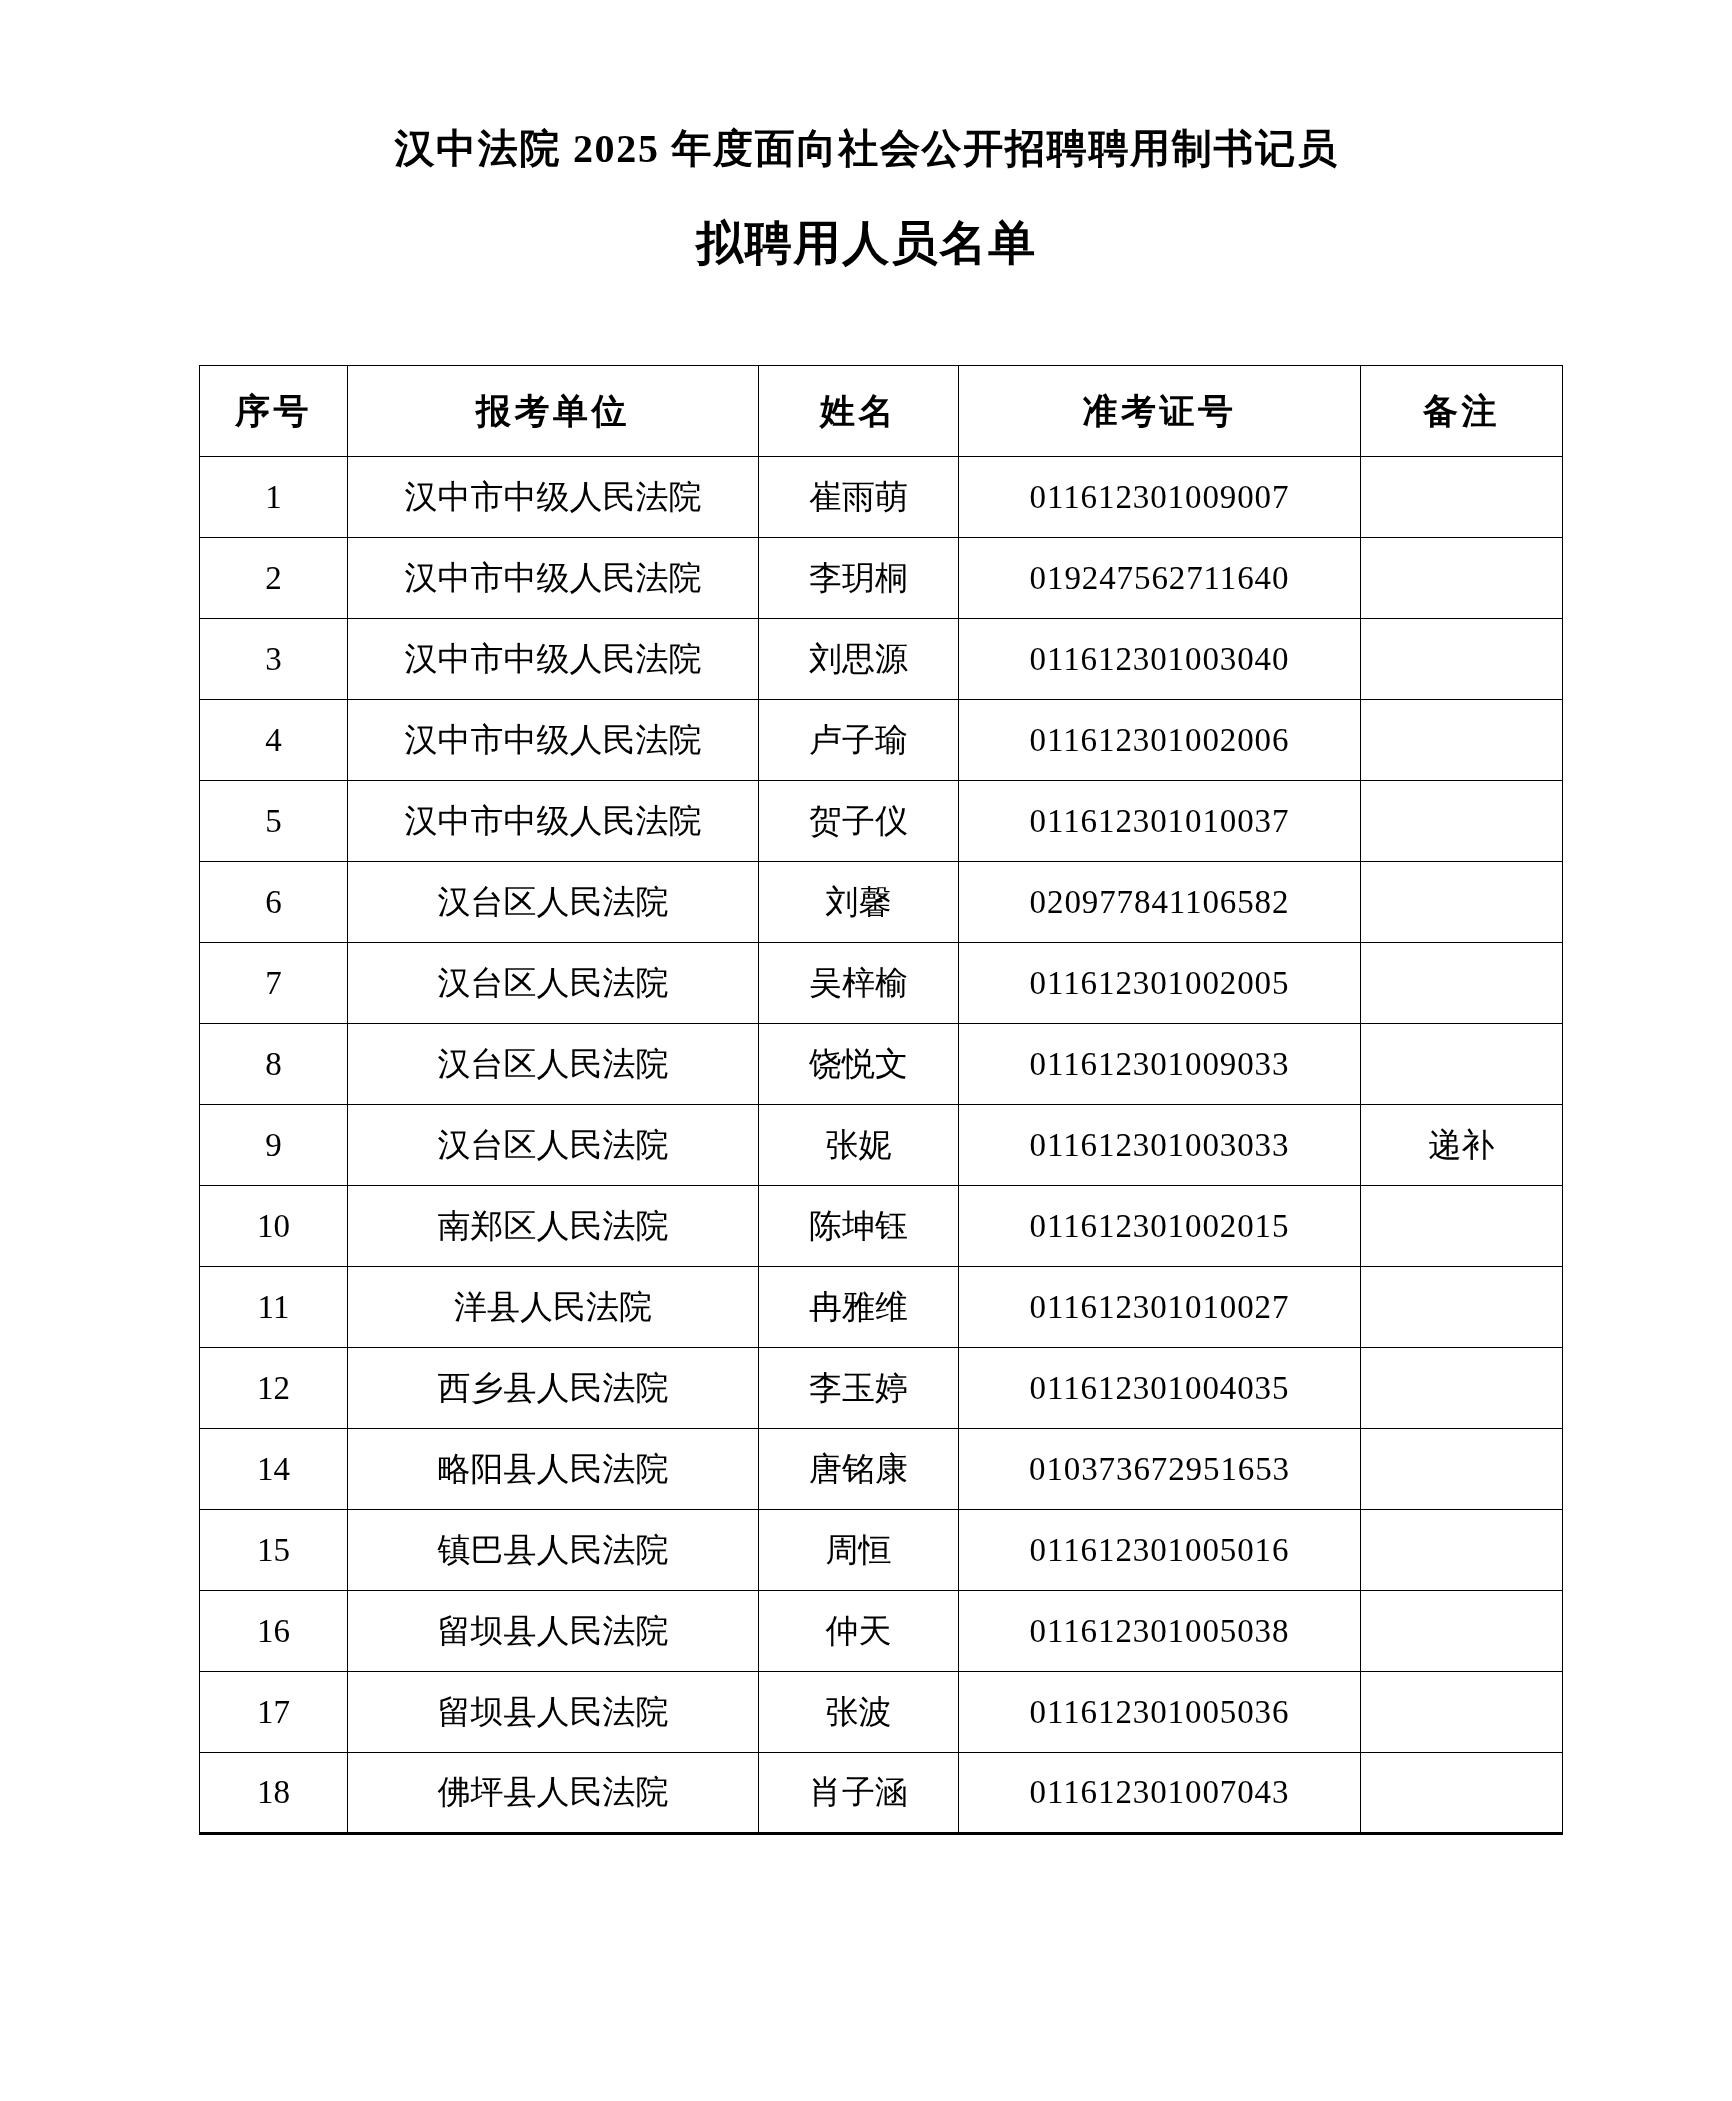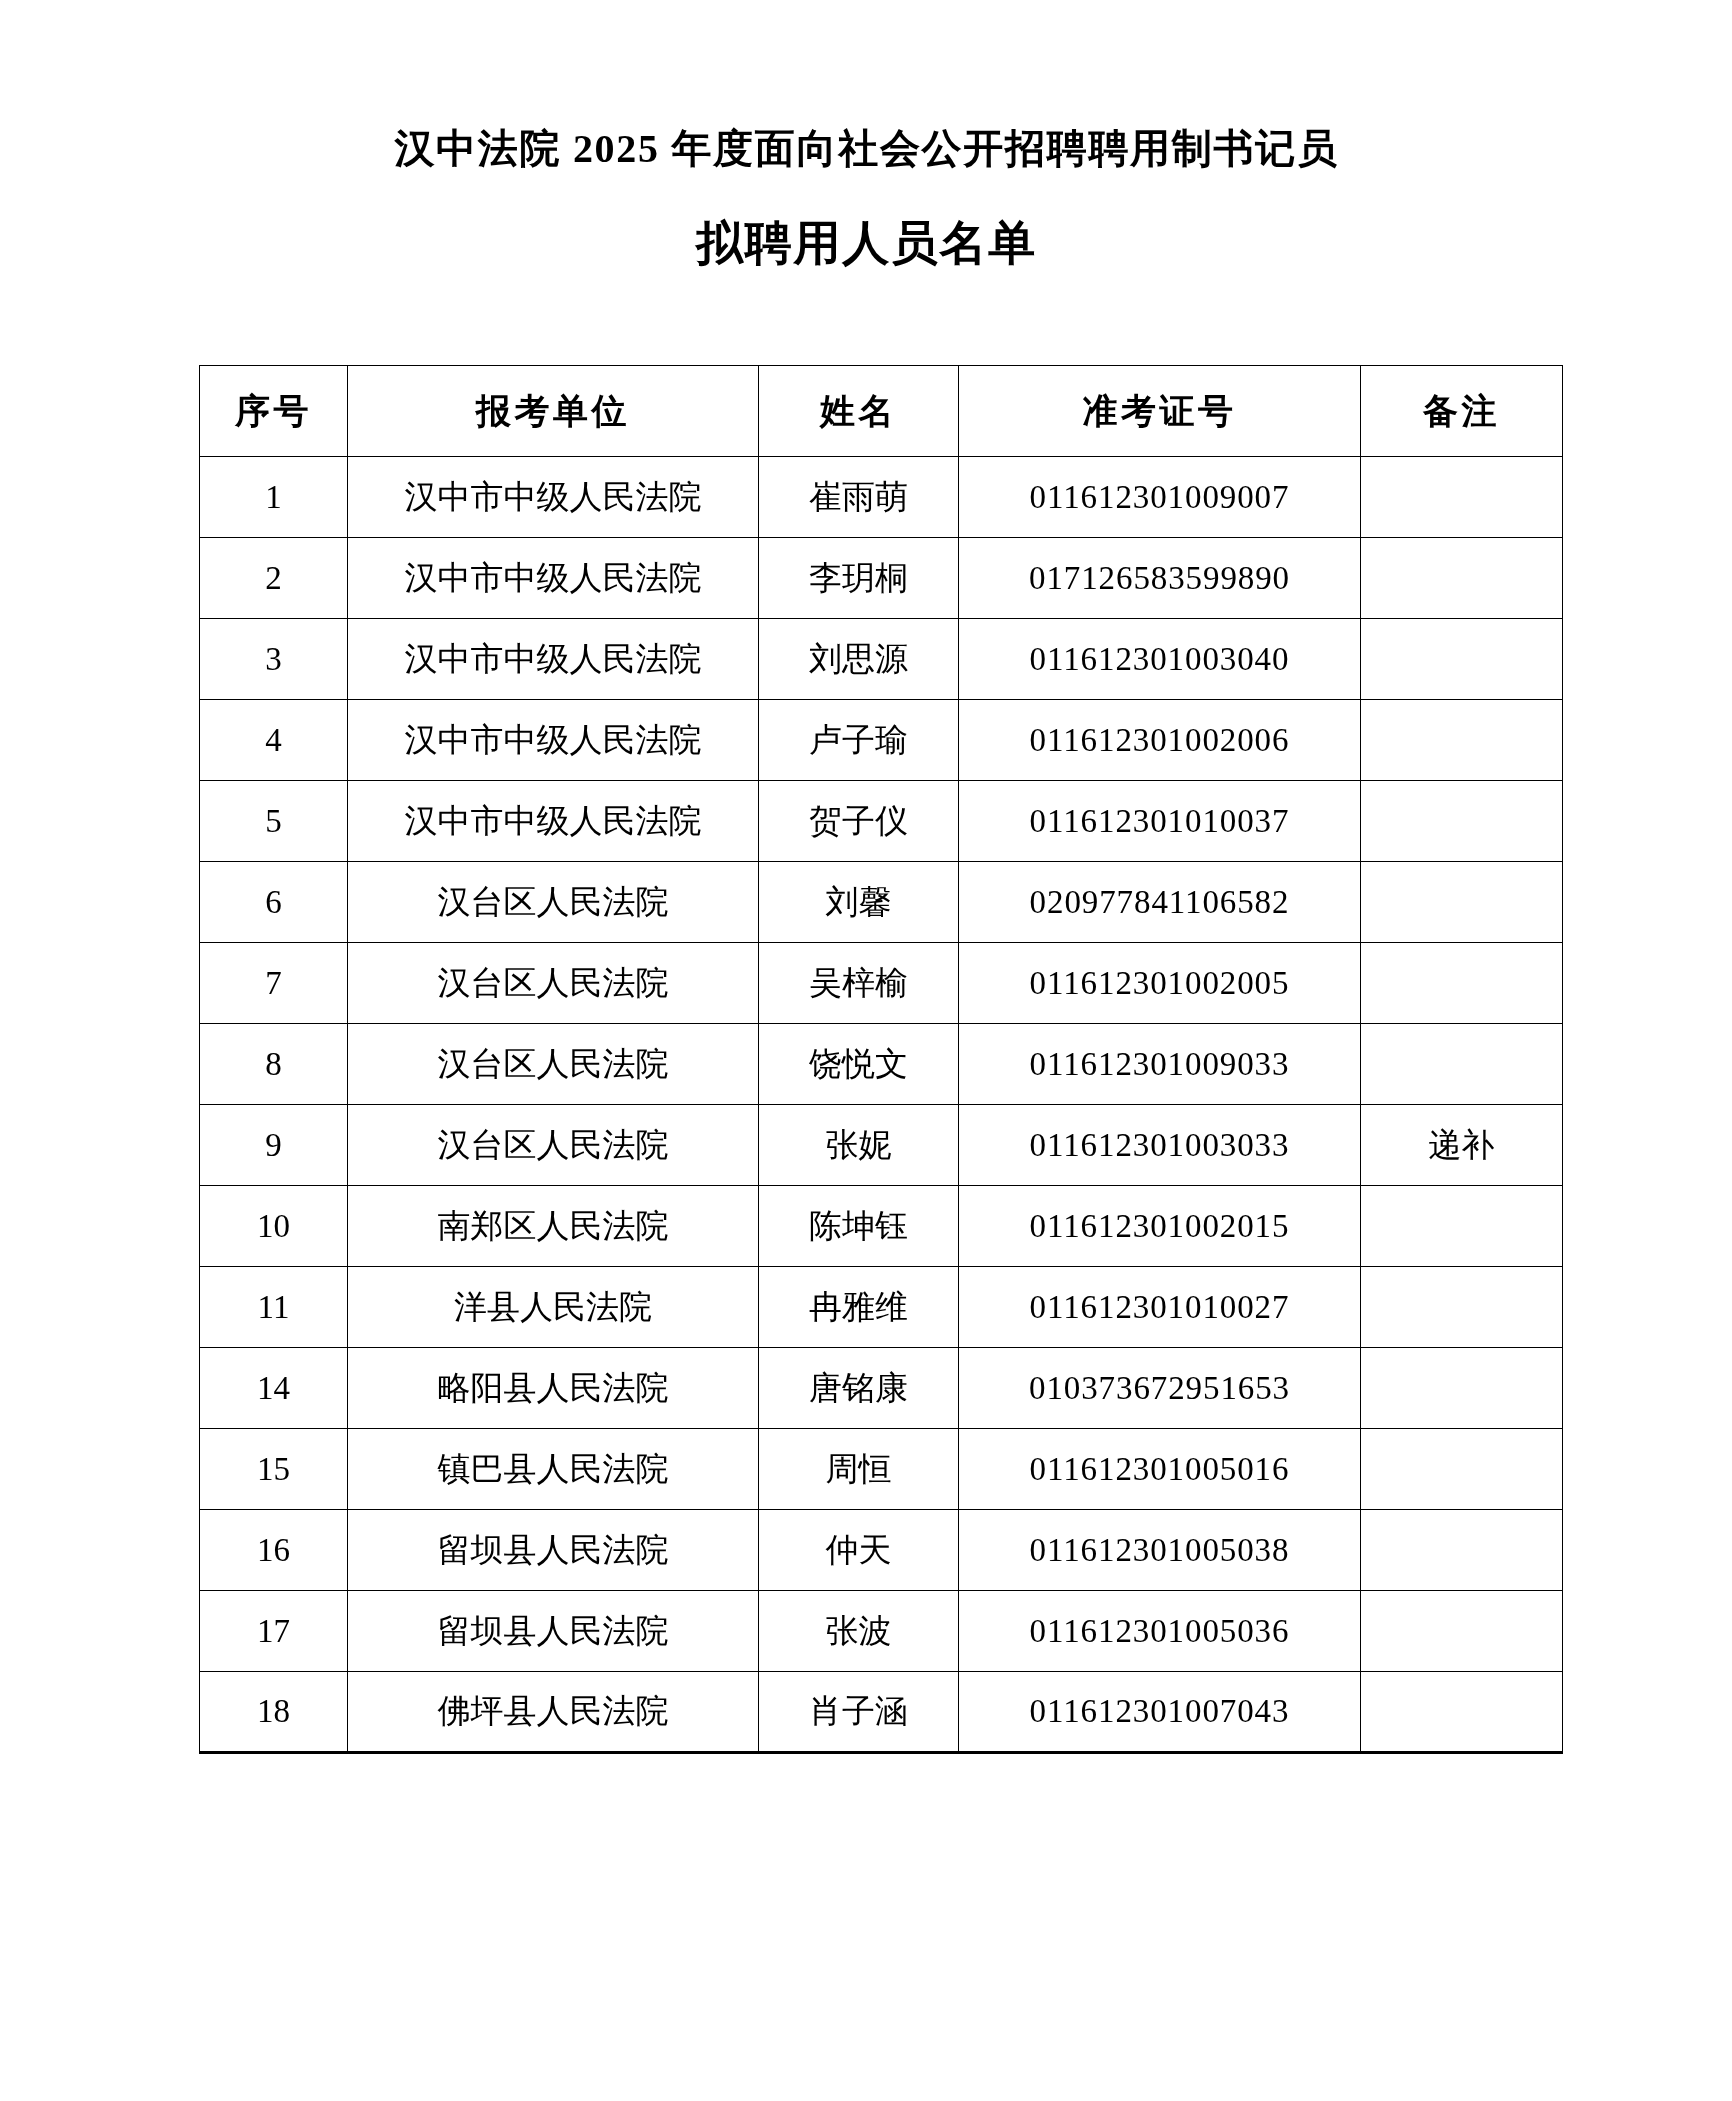--- a/index.html
+++ b/index.html
@@ -94,21 +94,21 @@
           <td class="c0">1</td>
           <td class="c1">汉中市中级人民法院</td>
           <td class="c2">崔雨萌</td>
           <td class="c3">011612301009007</td>
           <td class="c4"></td>
         </tr>
         <tr>
           <td class="c0">2</td>
           <td class="c1">汉中市中级人民法院</td>
           <td class="c2">李玥桐</td>
-          <td class="c3">017126583599890</td>
+          <td class="c3">019247562711640</td>
           <td class="c4"></td>
         </tr>
         <tr>
           <td class="c0">3</td>
           <td class="c1">汉中市中级人民法院</td>
           <td class="c2">刘思源</td>
           <td class="c3">011612301003040</td>
           <td class="c4"></td>
         </tr>
         <tr>
@@ -161,20 +161,27 @@
           <td class="c4"></td>
         </tr>
         <tr>
           <td class="c0">11</td>
           <td class="c1">洋县人民法院</td>
           <td class="c2">冉雅维</td>
           <td class="c3">011612301010027</td>
           <td class="c4"></td>
         </tr>
         <tr>
+          <td class="c0">12</td>
+          <td class="c1">西乡县人民法院</td>
+          <td class="c2">李玉婷</td>
+          <td class="c3">011612301004035</td>
+          <td class="c4"></td>
+        </tr>
+        <tr>
           <td class="c0">14</td>
           <td class="c1">略阳县人民法院</td>
           <td class="c2">唐铭康</td>
           <td class="c3">010373672951653</td>
           <td class="c4"></td>
         </tr>
         <tr>
           <td class="c0">15</td>
           <td class="c1">镇巴县人民法院</td>
           <td class="c2">周恒</td>

